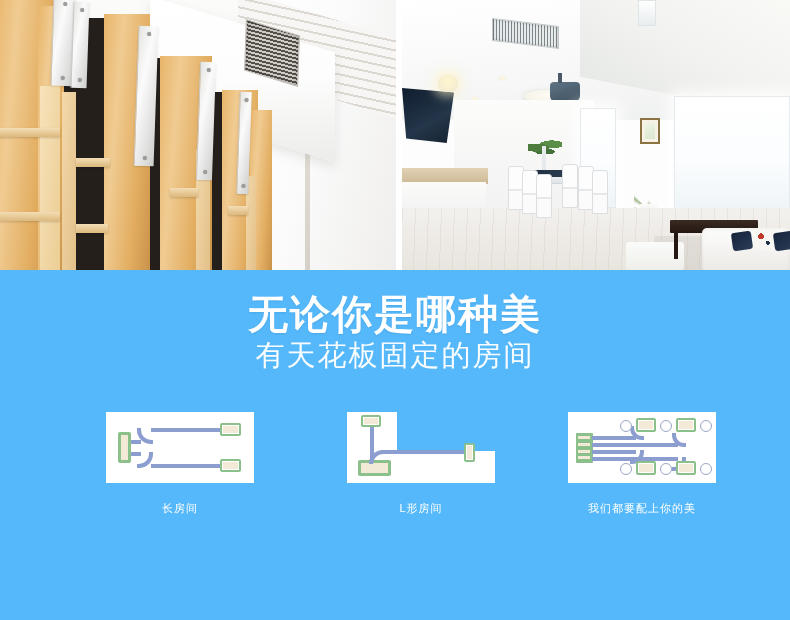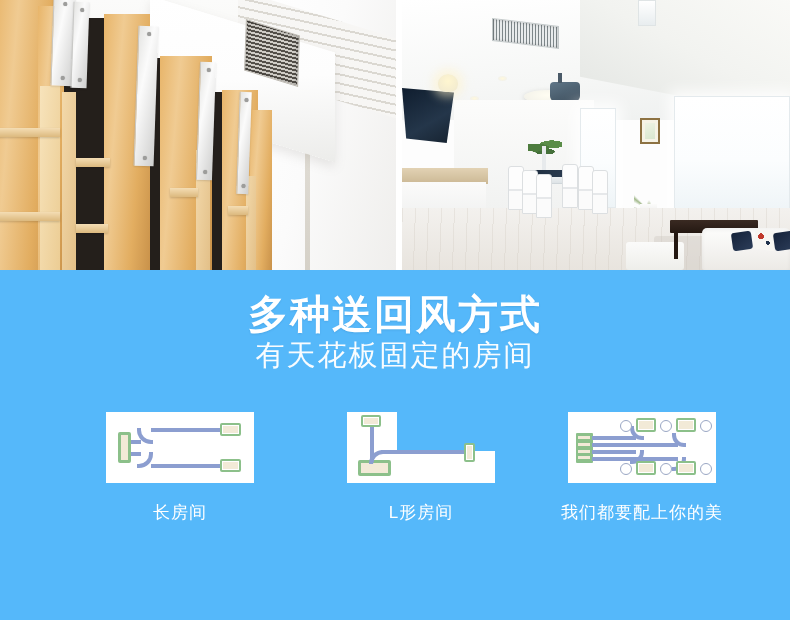--- a/index.html
+++ b/index.html
@@ -294,21 +294,21 @@
   .card-col.c3 { left:568px;  width:148px; }
 
   .card-art {
     position:relative; width:148px; height:71px; margin:0 auto;
   }
   .card-white {
     position:absolute; background:#ffffff;
   }
   .card-label {
     margin-top:18px; color:#ffffff;
-    font-size:17px; font-weight:normal; letter-spacing:1px;
+    font-size:11px; font-weight:normal; letter-spacing:1px;
     white-space:nowrap;
   }
   .card-col.c3 .card-label { margin-left:-26px; width:200px; }
 
   
   .duct { position:absolute; background:#8c9ed0; }
   .duct-h { height:4px; }
   .duct-v { width:4px; }
   .duct-curve {
     position:absolute; border:4px solid #8c9ed0; background:transparent;
@@ -428,21 +428,21 @@
       <div class="rp-coffee-leg" style="left:348px;"></div>
       <div class="rp-sofa"></div>
       <div class="rp-cushion-dark" style="left:330px;"></div>
       <div class="rp-cushion-pat"></div>
       <div class="rp-cushion-dark" style="left:372px;"></div>
     </div>
   </div>
 
   <div class="blue-panel" style="background: rgb(85, 184, 250);">
 
-    <div class="headline">多种送回风方式</div>
+    <div class="headline">无论你是哪种美</div>
 
     <div class="subhead">有天花板固定的房间</div>
 
     <div class="cards">
 
       <div class="card-col c1">
         <div class="card-art">
           <div class="card-white" style="left:0; top:0; width:148px; height:71px;"></div>
 
           <div class="unit" style="left:12px; top:20px; width:13px; height:31px;"></div>

